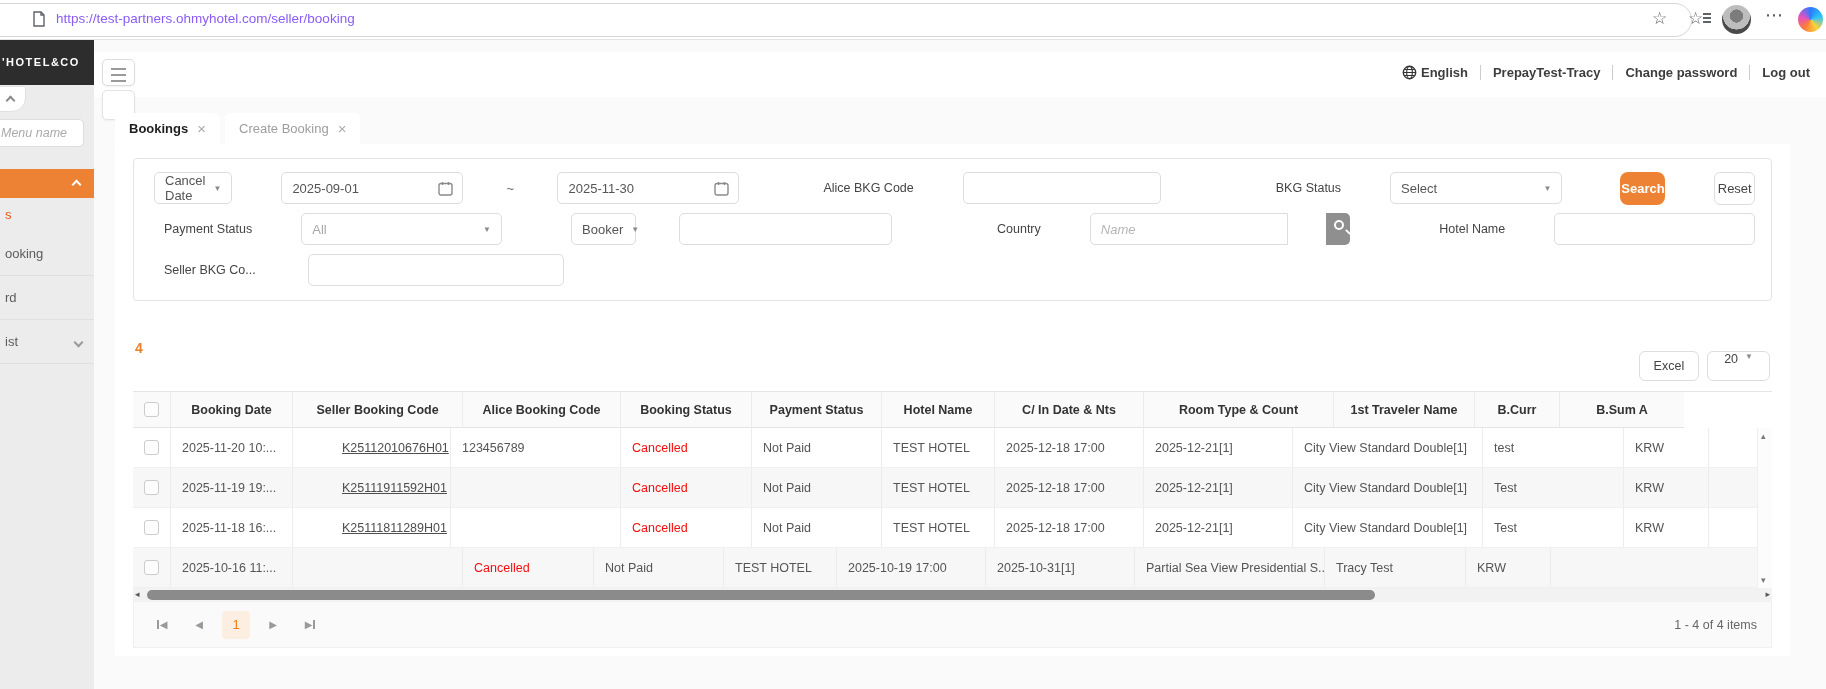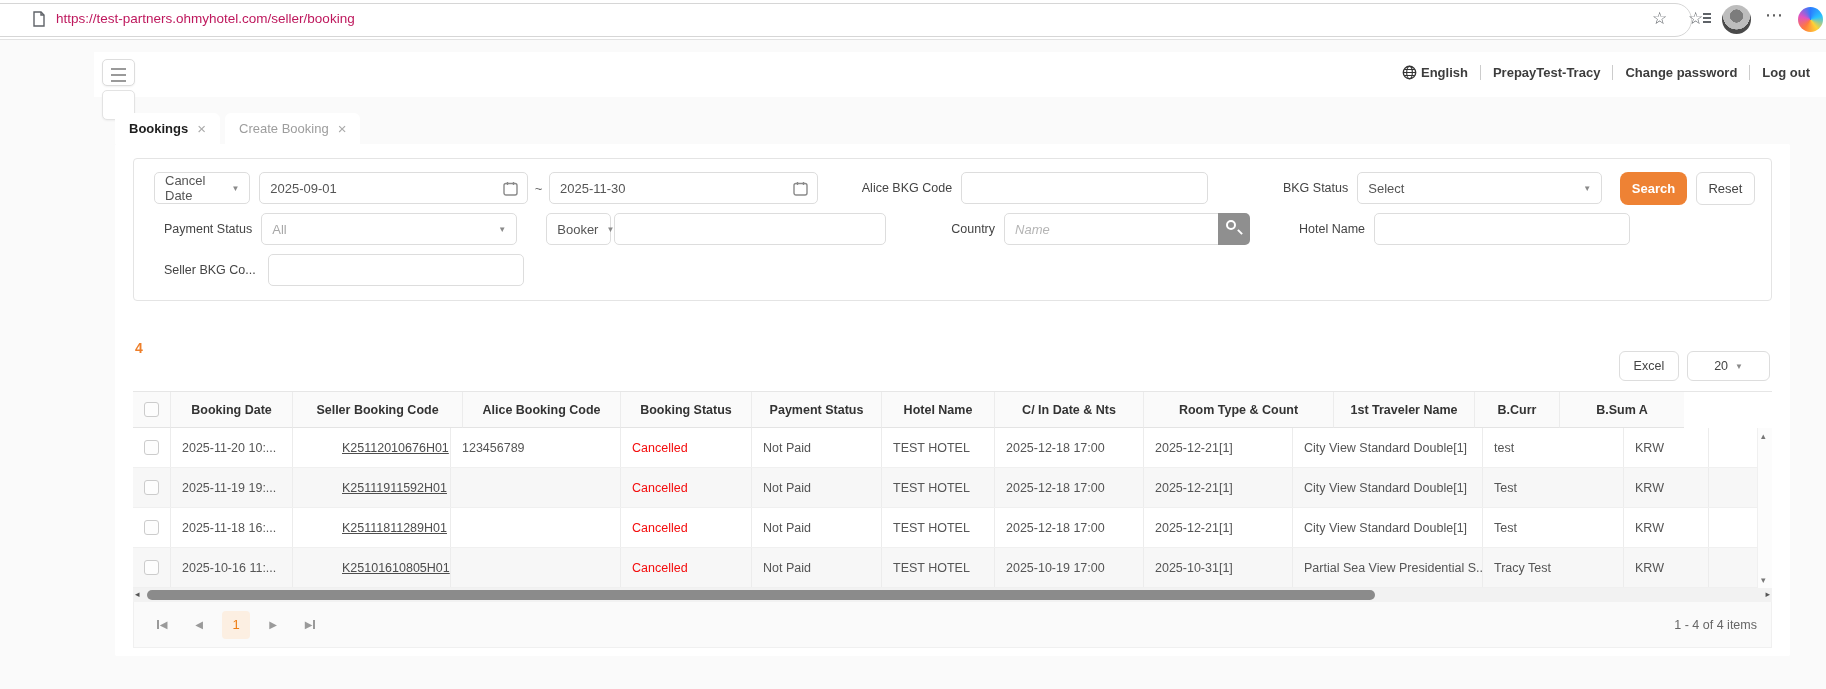--- a/index.html
+++ b/index.html
@@ -2,21 +2,21 @@
 <html><head>
 <meta charset="utf-8">
 <style>
   * { margin:0; padding:0; box-sizing:border-box; }
   html,body { width:1826px; height:689px; font-family:"Liberation Sans", sans-serif; background:#fafafa; overflow:hidden; }
 
   
   .browser { position:absolute; top:0; left:0; width:1826px; height:40px; background:#fff; border-bottom:1px solid #e2e2e2; }
   .addressbar { position:absolute; top:3px; left:-20px; width:1712px; height:34px; border:1px solid #d6d6d6; border-radius:17px; background:#fff; }
   .siteicon { position:absolute; top:11px; left:32px; width:14px; height:16px; color:#5f6368; }
-  .url { position:absolute; top:11px; left:56px; font-size:13.5px; color:#be185d; white-space:nowrap; }
+  .url { position:absolute; top:11px; left:56px; font-size:13.5px; color:#8b5cf6; white-space:nowrap; }
   .bstar { position:absolute; top:8px; font-size:17px; color:#5f6368; }
   .bstar.fav { left:1652px; }
   .collections { position:absolute; top:8px; left:1688px; font-size:17px; color:#5f6368; }
   .collections::after { content:""; position:absolute; left:15px; top:5px; width:8px; height:2px; background:#5f6368; box-shadow:0 4px 0 #5f6368, 0 8px 0 #5f6368; }
   .avatar { position:absolute; top:5px; left:1722px; width:29px; height:29px; border-radius:50%;
             background:radial-gradient(circle at 50% 38%, #7c7c7c 0 28%, #bdbdbd 29% 58%, #4a4a4a 59% 100%); }
   .bmenu { position:absolute; top:4px; left:1765px; font-size:18px; color:#555; letter-spacing:1px; }
   .copilot { position:absolute; top:7px; left:1798px; width:25px; height:25px; border-radius:50%;
              background:conic-gradient(#2b7cff, #29c3ff, #ffd335, #ff7a3d, #e052c2, #2b7cff); }
 
@@ -56,42 +56,42 @@
   .tabsrow { position:absolute; top:61px; left:21px; display:flex; gap:5px; }
   .tab { height:31px; padding:0 14px; background:#fff; border-radius:6px 6px 0 0; display:flex; align-items:center; gap:9px; font-size:13px; color:#9d9d9d; }
   .tab.active { color:#1e1e1e; font-weight:bold; }
   .tab .x { color:#aaa; font-size:15px; font-weight:normal; }
 
   
   .card { position:absolute; top:92px; left:21px; width:1675px; height:512px; background:#fff; border-radius:2px; padding:14px 18px 0 18px; }
 
   
   .fpanel { border:1px solid #e4e4e4; border-radius:4px; padding:13px 16px 14px; }
-  .frow { display:flex; align-items:center; height:32px; margin-bottom:9px; }
+  .frow { display:flex; align-items:center; height:32px; margin-bottom:9px;gap:40px; }
   .frow:last-child { margin-bottom:0; }
   .flabel { font-size:12.5px; color:#444; white-space:nowrap; }
   .fbox { height:32px; border:1px solid #ddd; border-radius:5px; background:#fff; display:flex; align-items:center; font-size:13px; color:#555; }
   .ddbtn { padding:0 10px; justify-content:space-between; gap:8px; }
   .caret { font-size:8px; color:#8a8a8a; }
   .finput { height:32px; border:1px solid #ddd; border-radius:5px; font-size:13px; color:#444; padding:0 10px; }
   .finput::placeholder { color:#b5b5b5; font-style:italic; }
   .cal { width:15px; height:15px; margin-right:9px; flex:none; }
   .dateval { flex:1; padding-left:10px; }
   .searchbtn { height:33px; width:70px; background:#ee8234; color:#fff; font-size:13px; font-weight:bold; border:none; border-radius:8px; }
   .resetbtn { height:33px; width:62px; background:#fff; color:#444; font-size:13px; border:1px solid #ddd; border-radius:6px; }
   .sbtn-gray { width:32px; height:32px; background:#8f8f8f; border:none; border-radius:0 5px 5px 0; margin-left:-2px; position:relative; }
   .mag { position:absolute; left:8px; top:7px; width:10px; height:10px; border:2px solid #fff; border-radius:50%; }
   .mag::after { content:""; position:absolute; left:9px; top:9px; width:6px; height:2px; background:#fff; transform:rotate(45deg); }
 
   
   .toolrow { display:flex; align-items:center; margin:14px 2px 10px; }
   .count { color:#ee7f2a; font-size:14px; font-weight:bold; }
   .toolright { margin-left:auto; display:flex; gap:8px;margin-top:36px; }
   .excelbtn { height:30px; padding:0 14px; background:#fff; border:1px solid #ddd; border-radius:6px; font-size:12.5px; color:#444; }
-  .pagesize { height:30px; padding:0 26px; background:#fff; border:1px solid #ddd; border-radius:6px; font-size:12.5px; color:#444; display:flex; align-items:center; gap:7px; }
+  .pagesize { height:30px; padding:0 16px; background:#fff; border:1px solid #ddd; border-radius:6px; font-size:12.5px; color:#444; display:flex; align-items:flex-start; gap:7px; }
 
   
   .twrap { position:relative; border-top:1px solid #e6e6e6; overflow:hidden; }
   .trow { display:flex; width:1700px; }
   .tcell { flex:none; border-right:1px solid #ececec; padding:0 11px; display:flex; align-items:center; font-size:12.5px; color:#555; overflow:hidden; white-space:nowrap; }
   .thead .tcell { height:36px; justify-content:center; font-weight:bold; color:#333; background:#fafafa; border-bottom:1px solid #e4e4e4; }
   .tbody .trow { height:40px; border-bottom:1px solid #f0f0f0; }
   .tbody .trow:nth-child(even) { background:#f7f7f7; }
   .c0{width:38px; justify-content:center;} .c1{width:122px;} .c2{width:158px;} .c3{width:170px;} .c4{width:131px;}
   .c5{width:130px;} .c6{width:113px;} .c7{width:149px;} .c8{width:149px;} .c9{width:190px;} .c10{width:141px;}
@@ -130,20 +130,36 @@
   <span class="url">https://test-partners.ohmyhotel.com/seller/booking</span>
   <span class="bstar fav">☆</span>
   <span class="collections">☆</span>
   <div class="avatar"></div>
   <span class="bmenu">⋯</span>
   <div class="copilot"></div>
 </div>
 
 <div class="app">
 
+  <div class="sidebar">
+    <div class="logo">'HOTEL&amp;CO</div>
+    <div class="collapse-pill">
+        <span class="chev up"></span>
+      </div>
+    <input class="menu-search" placeholder="Menu name" style="">
+    <div class="orange-bar">
+        <span class="chev up"></span>
+      </div>
+    <div class="side-items">
+      <div class="side-item active">s</div>
+      <div class="side-item">ooking</div>
+      <div class="side-item">rd</div>
+      <div class="side-item"><span>ist</span><span class="chev down"></span></div>
+    </div>
+  </div>
 
   <div class="main">
     <div class="topbar">
       <div class="userlinks">
         <span class="lang">
           <svg class="globe" viewBox="0 0 16 16">
               <circle cx="8" cy="8" r="6.6" fill="none" stroke="#333" stroke-width="1.5"></circle>
               <ellipse cx="8" cy="8" rx="3" ry="6.6" fill="none" stroke="#333" stroke-width="1.2"></ellipse>
               <path d="M1.5 8h13M2.4 4.8h11.2M2.4 11.2h11.2" stroke="#333" stroke-width="1.2"></path>
             </svg>
@@ -321,23 +337,20 @@
             <div class="tcell c9">City View Standard Double[1]</div>
             <div class="tcell c10">Test</div>
             <div class="tcell c11">KRW</div>
             <div class="tcell c12"></div>
           </div>
           <div class="trow">
             <div class="tcell c0">
                 <span class="cb"></span>
               </div>
             <div class="tcell c1">2025-10-16 11:...</div>
-            <div class="tcell c2">
-                <span class="codelink">K25101610805H01</span>
-              </div>
             <div class="tcell c3"></div>
             <div class="tcell c4 st-cancel">Cancelled</div>
             <div class="tcell c5">Not Paid</div>
             <div class="tcell c6">TEST HOTEL</div>
             <div class="tcell c7">2025-10-19 17:00</div>
             <div class="tcell c8">2025-10-31[1]</div>
             <div class="tcell c9">Partial Sea View Presidential S...</div>
             <div class="tcell c10">Tracy Test</div>
             <div class="tcell c11">KRW</div>
             <div class="tcell c12"></div>

